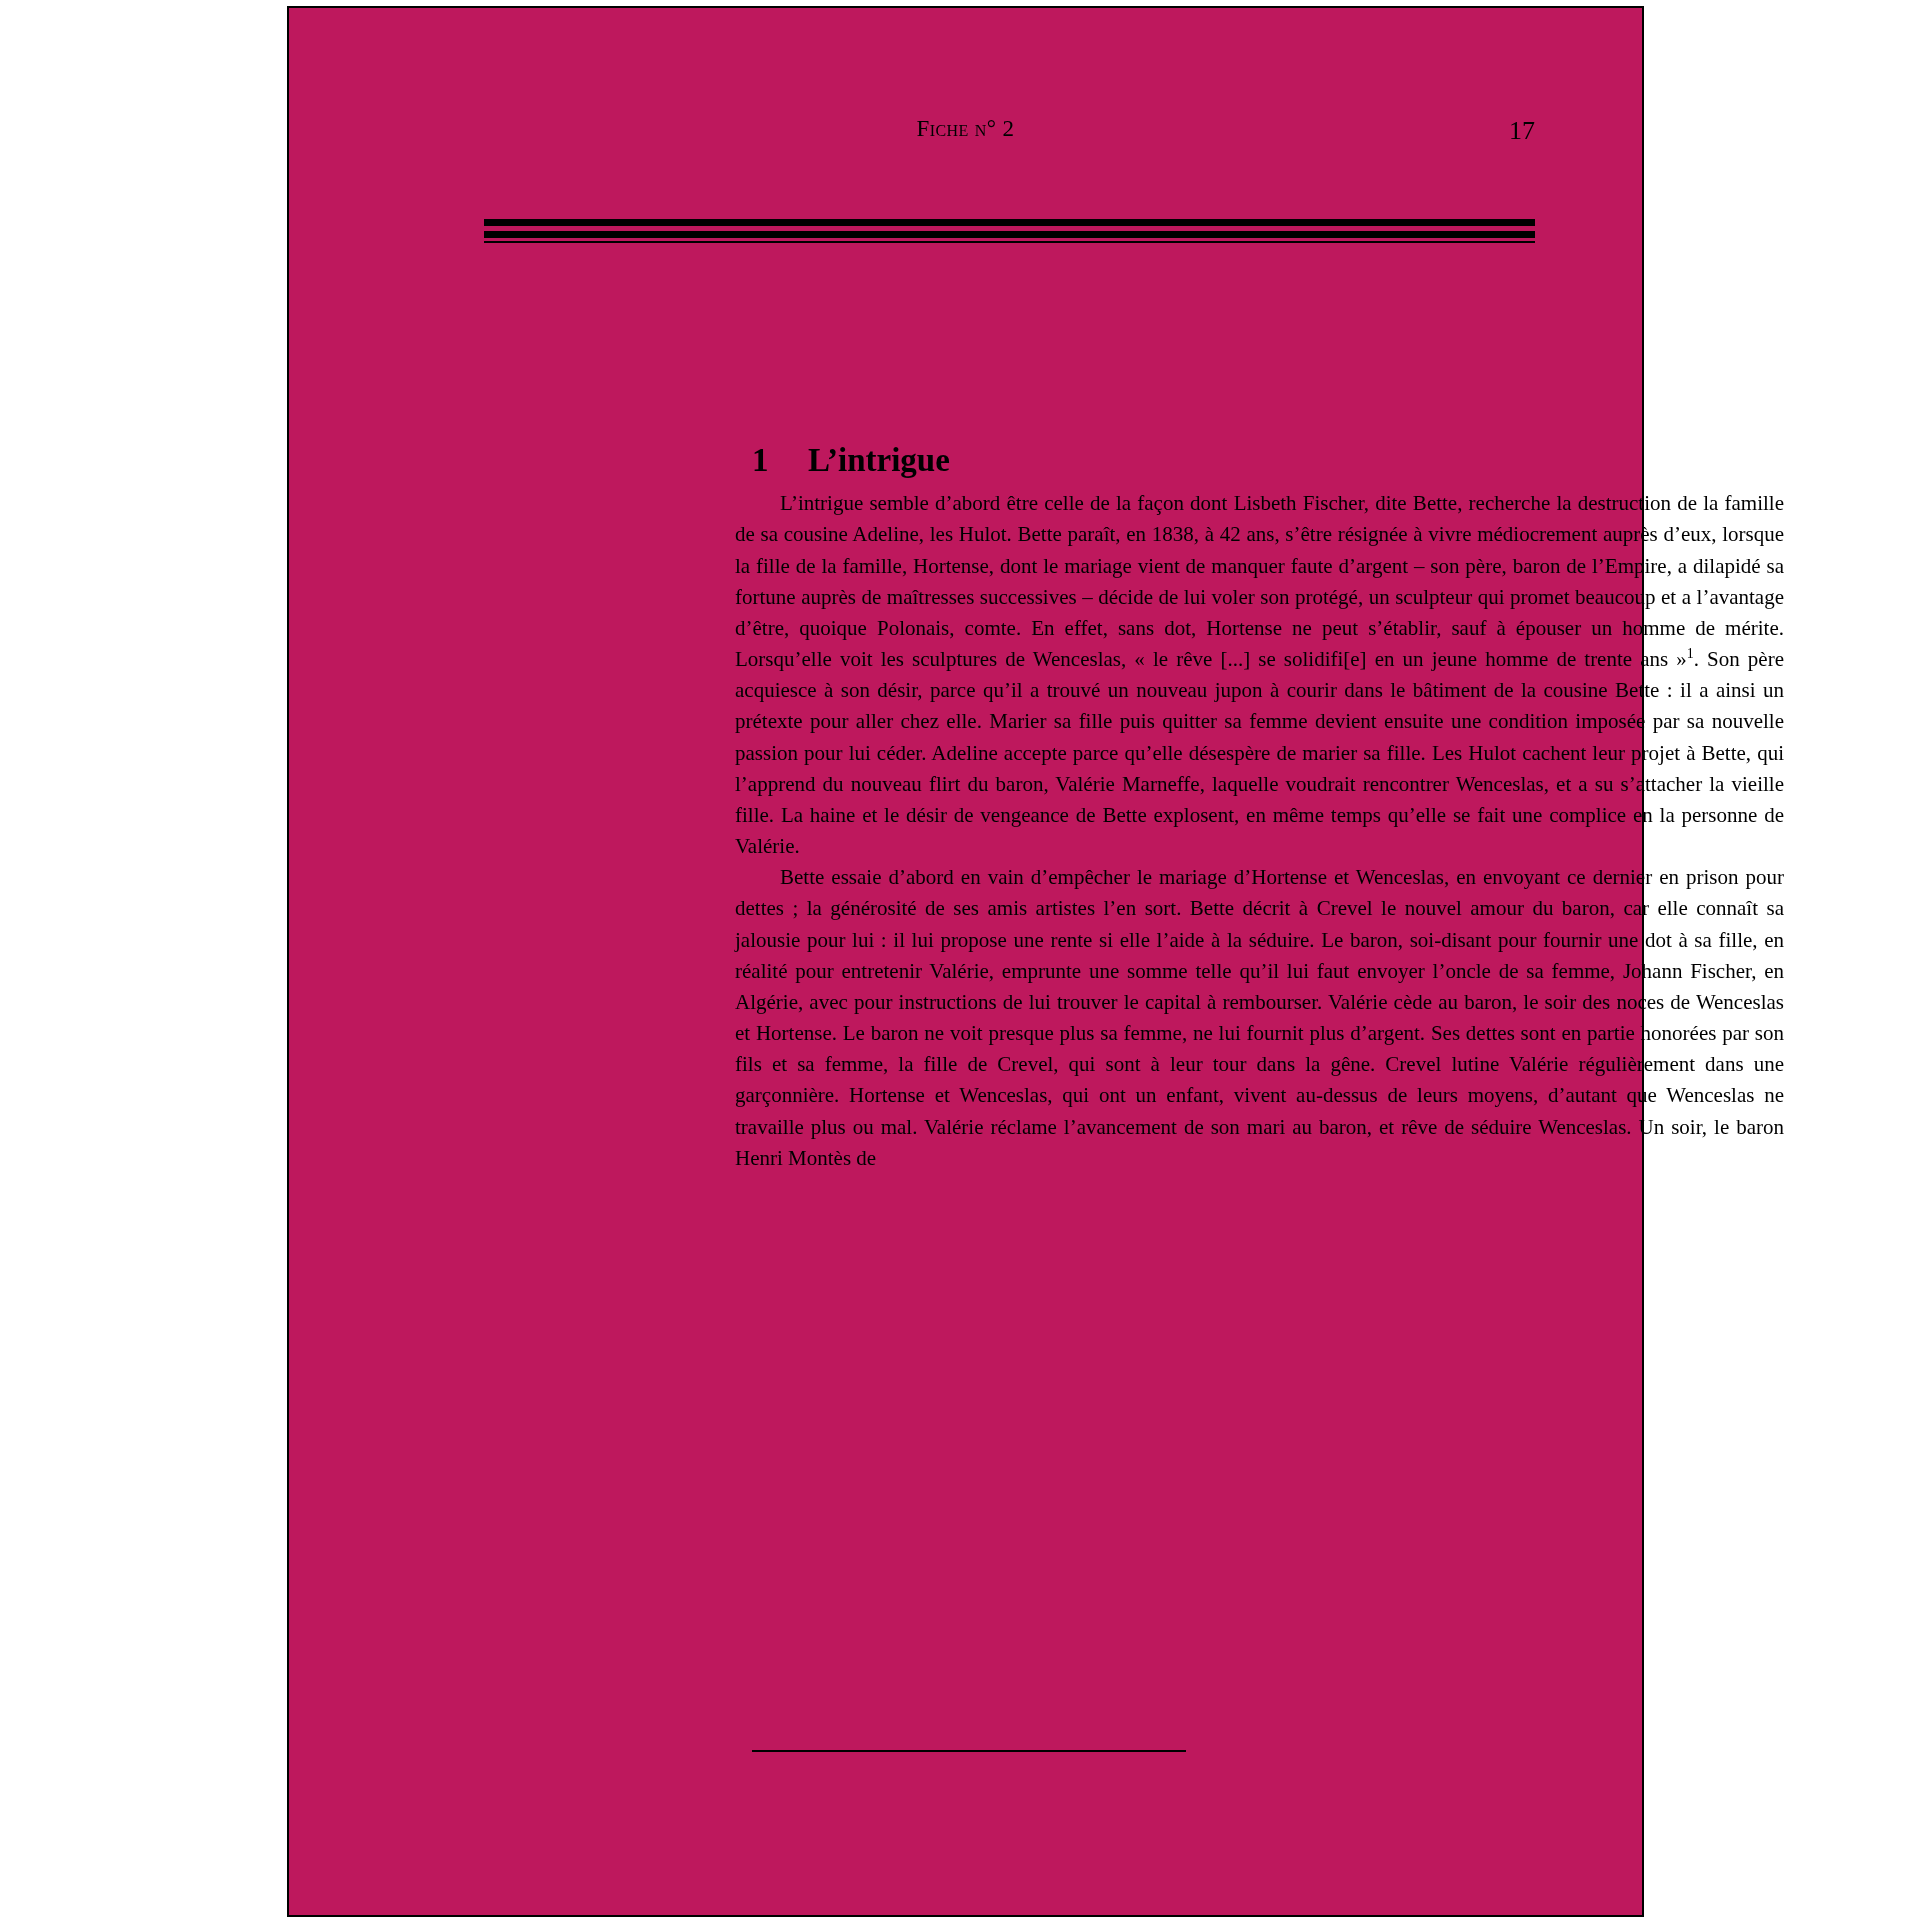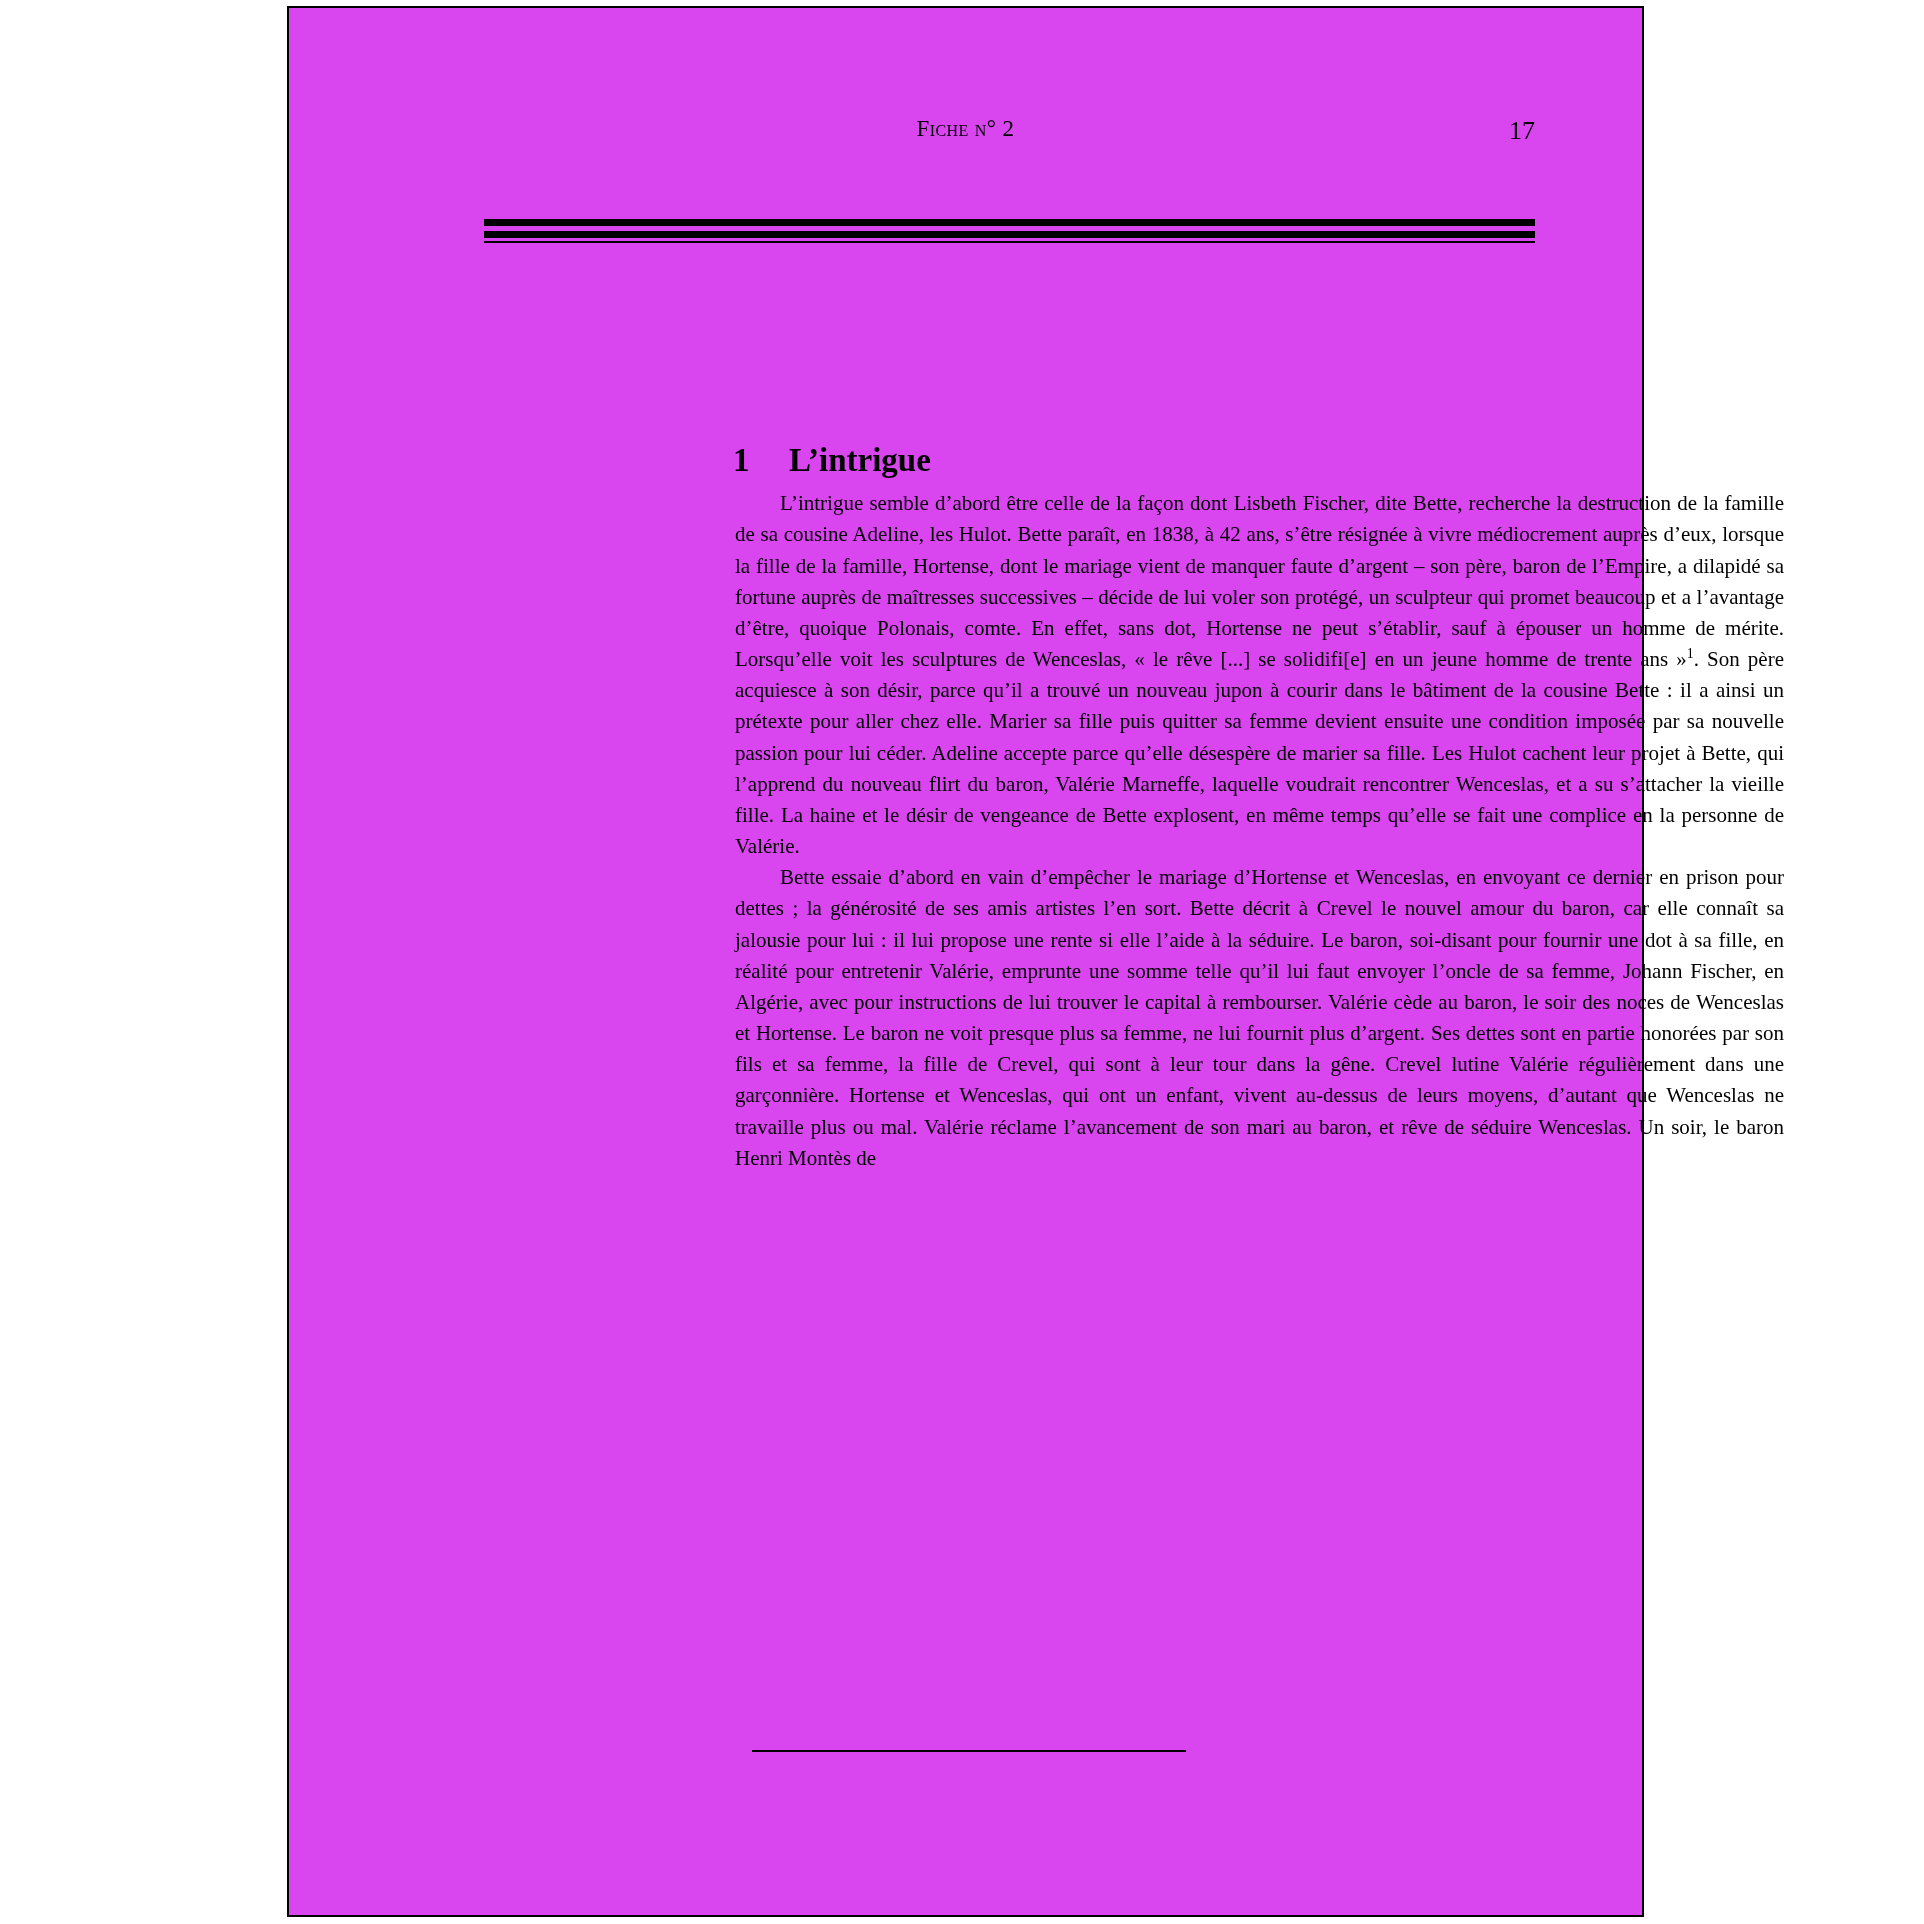--- a/index.html
+++ b/index.html
@@ -14,21 +14,21 @@
     color: #000000;
     position: relative;
   }
   .page-frame {
     position: absolute;
     left: 287px;
     top: 6.2px;
     width: 1357px;
     height: 1911px;
     border: 2.3px solid #000000;
-    background: #d946ef;
+    background: #be185d;
     box-sizing: border-box;
   }
   .page-inner {
     position: absolute;
     left: 0;
     top: 0;
     right: 0;
     bottom: 0;
     padding: 0;
   }
@@ -83,21 +83,21 @@
     font-size: 45px;
     font-weight: bold;
     padding: 25px 0 23px 0;
     line-height: 1.15;
   }
   .doc-title .ital {
     font-style: italic;
   }
   .section-head {
     position: absolute;
-    left: 444px;
+    left: 463px;
     top: 434px;
     font-size: 33px;
     font-weight: bold;
   }
   .section-num {
     display: inline-block;
     min-width: 56px;
   }
   .body-col {
     position: absolute;

